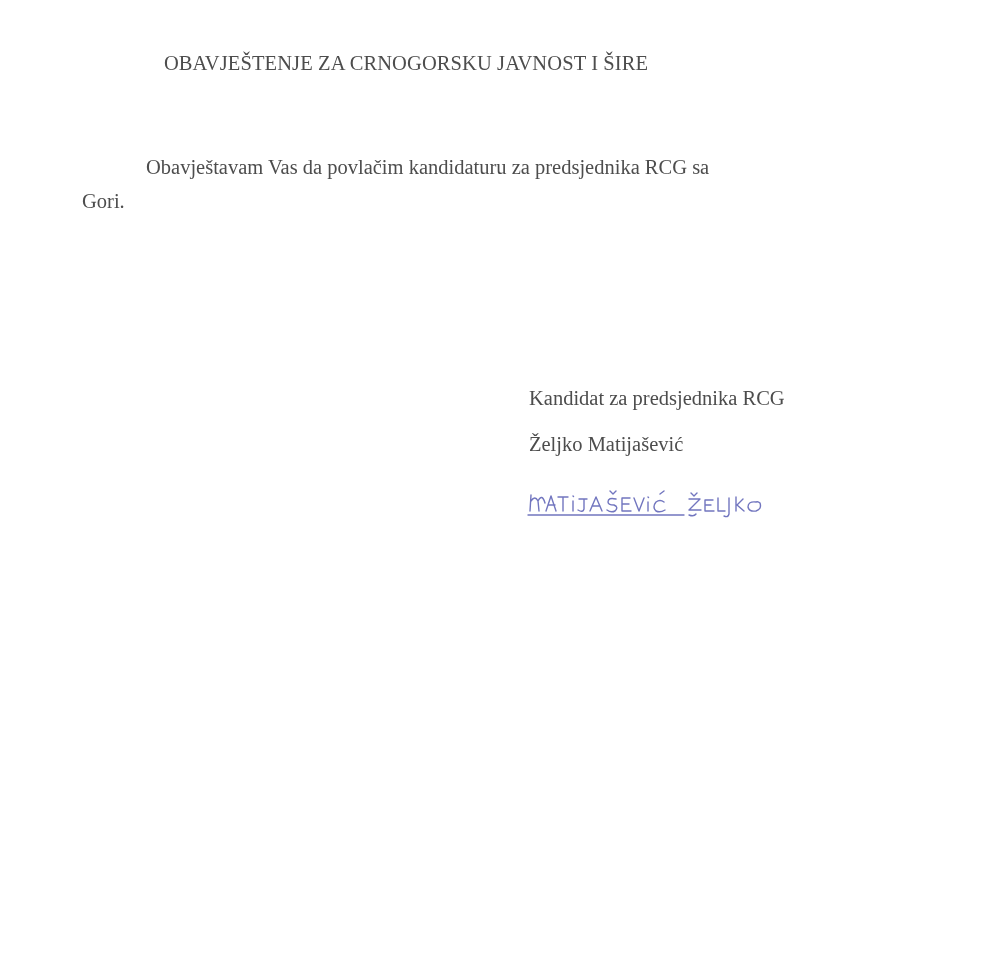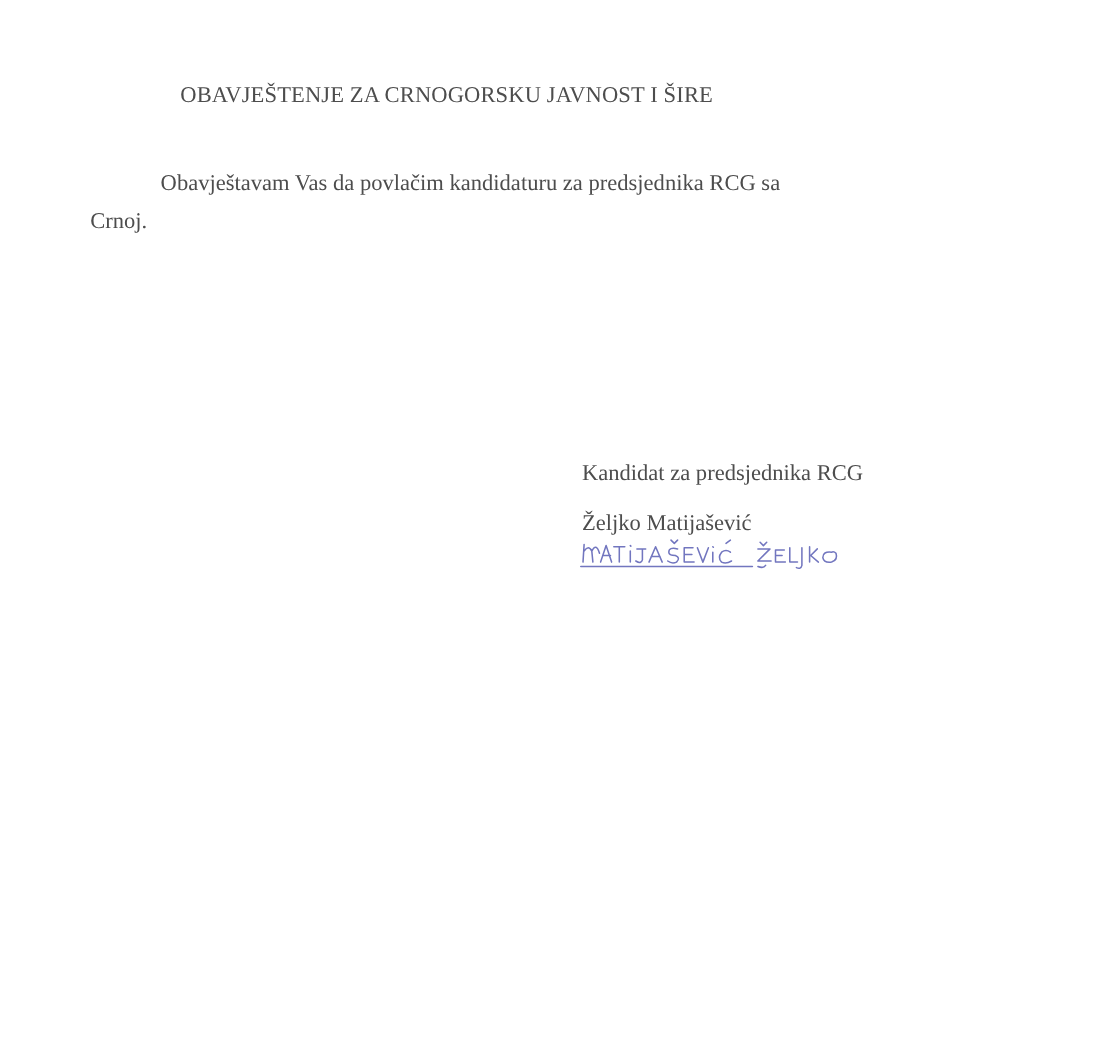--- a/index.html
+++ b/index.html
@@ -16,21 +16,21 @@
       color: #4a4a4a;
     }
     .page {
       position: absolute;
       left: 0; top: 0;
       width: 1000px; height: 958px;
       background: #ffffff;
     }
     .title {
       position: absolute;
-      top: 76px;
+      top: 52px;
       left: 0;
       width: 812px;
       text-align: center;
       font-size: 20.5px;
       letter-spacing: 0.1px;
       color: #4d4d4d;
     }
     .body-para {
       position: absolute;
       left: 82px;
@@ -50,21 +50,20 @@
       top: 334px;
       font-size: 20.5px;
       color: #555555;
     }
     .sig-block {
       position: absolute;
       left: 529px;
       top: 385px;
       font-size: 20.5px;
       color: #4d4d4d;
-      margin-top: 32px;
     }
     .sig-block .line {
       height: 46px;
       line-height: 26px;
     }
     .signature {
       position: absolute;
       left: 526px;
       top: 481px;
       width: 300px;
@@ -76,21 +75,21 @@
   </style>
 </head>
 <body>
 
 <div class="page">
 
   <div class="title">OBAVJEŠTENJE ZA CRNOGORSKU JAVNOST I ŠIRE</div>
 
   <div class="body-para">
     <div><span class="indent"></span><span>Obavještavam Vas  da povlačim kandidaturu za predsjednika RCG  sa</span></div>
-    <div>Crnoj.</div>
+    <div>Gori.</div>
   </div>
 
 
   <div class="sig-block">
     <div class="line">Kandidat za predsjednika  RCG</div>
     <div class="line">Željko Matijašević</div>
   </div>
 
   <div class="signature">
     <svg width="300" height="40" viewBox="0 0 300 40">

